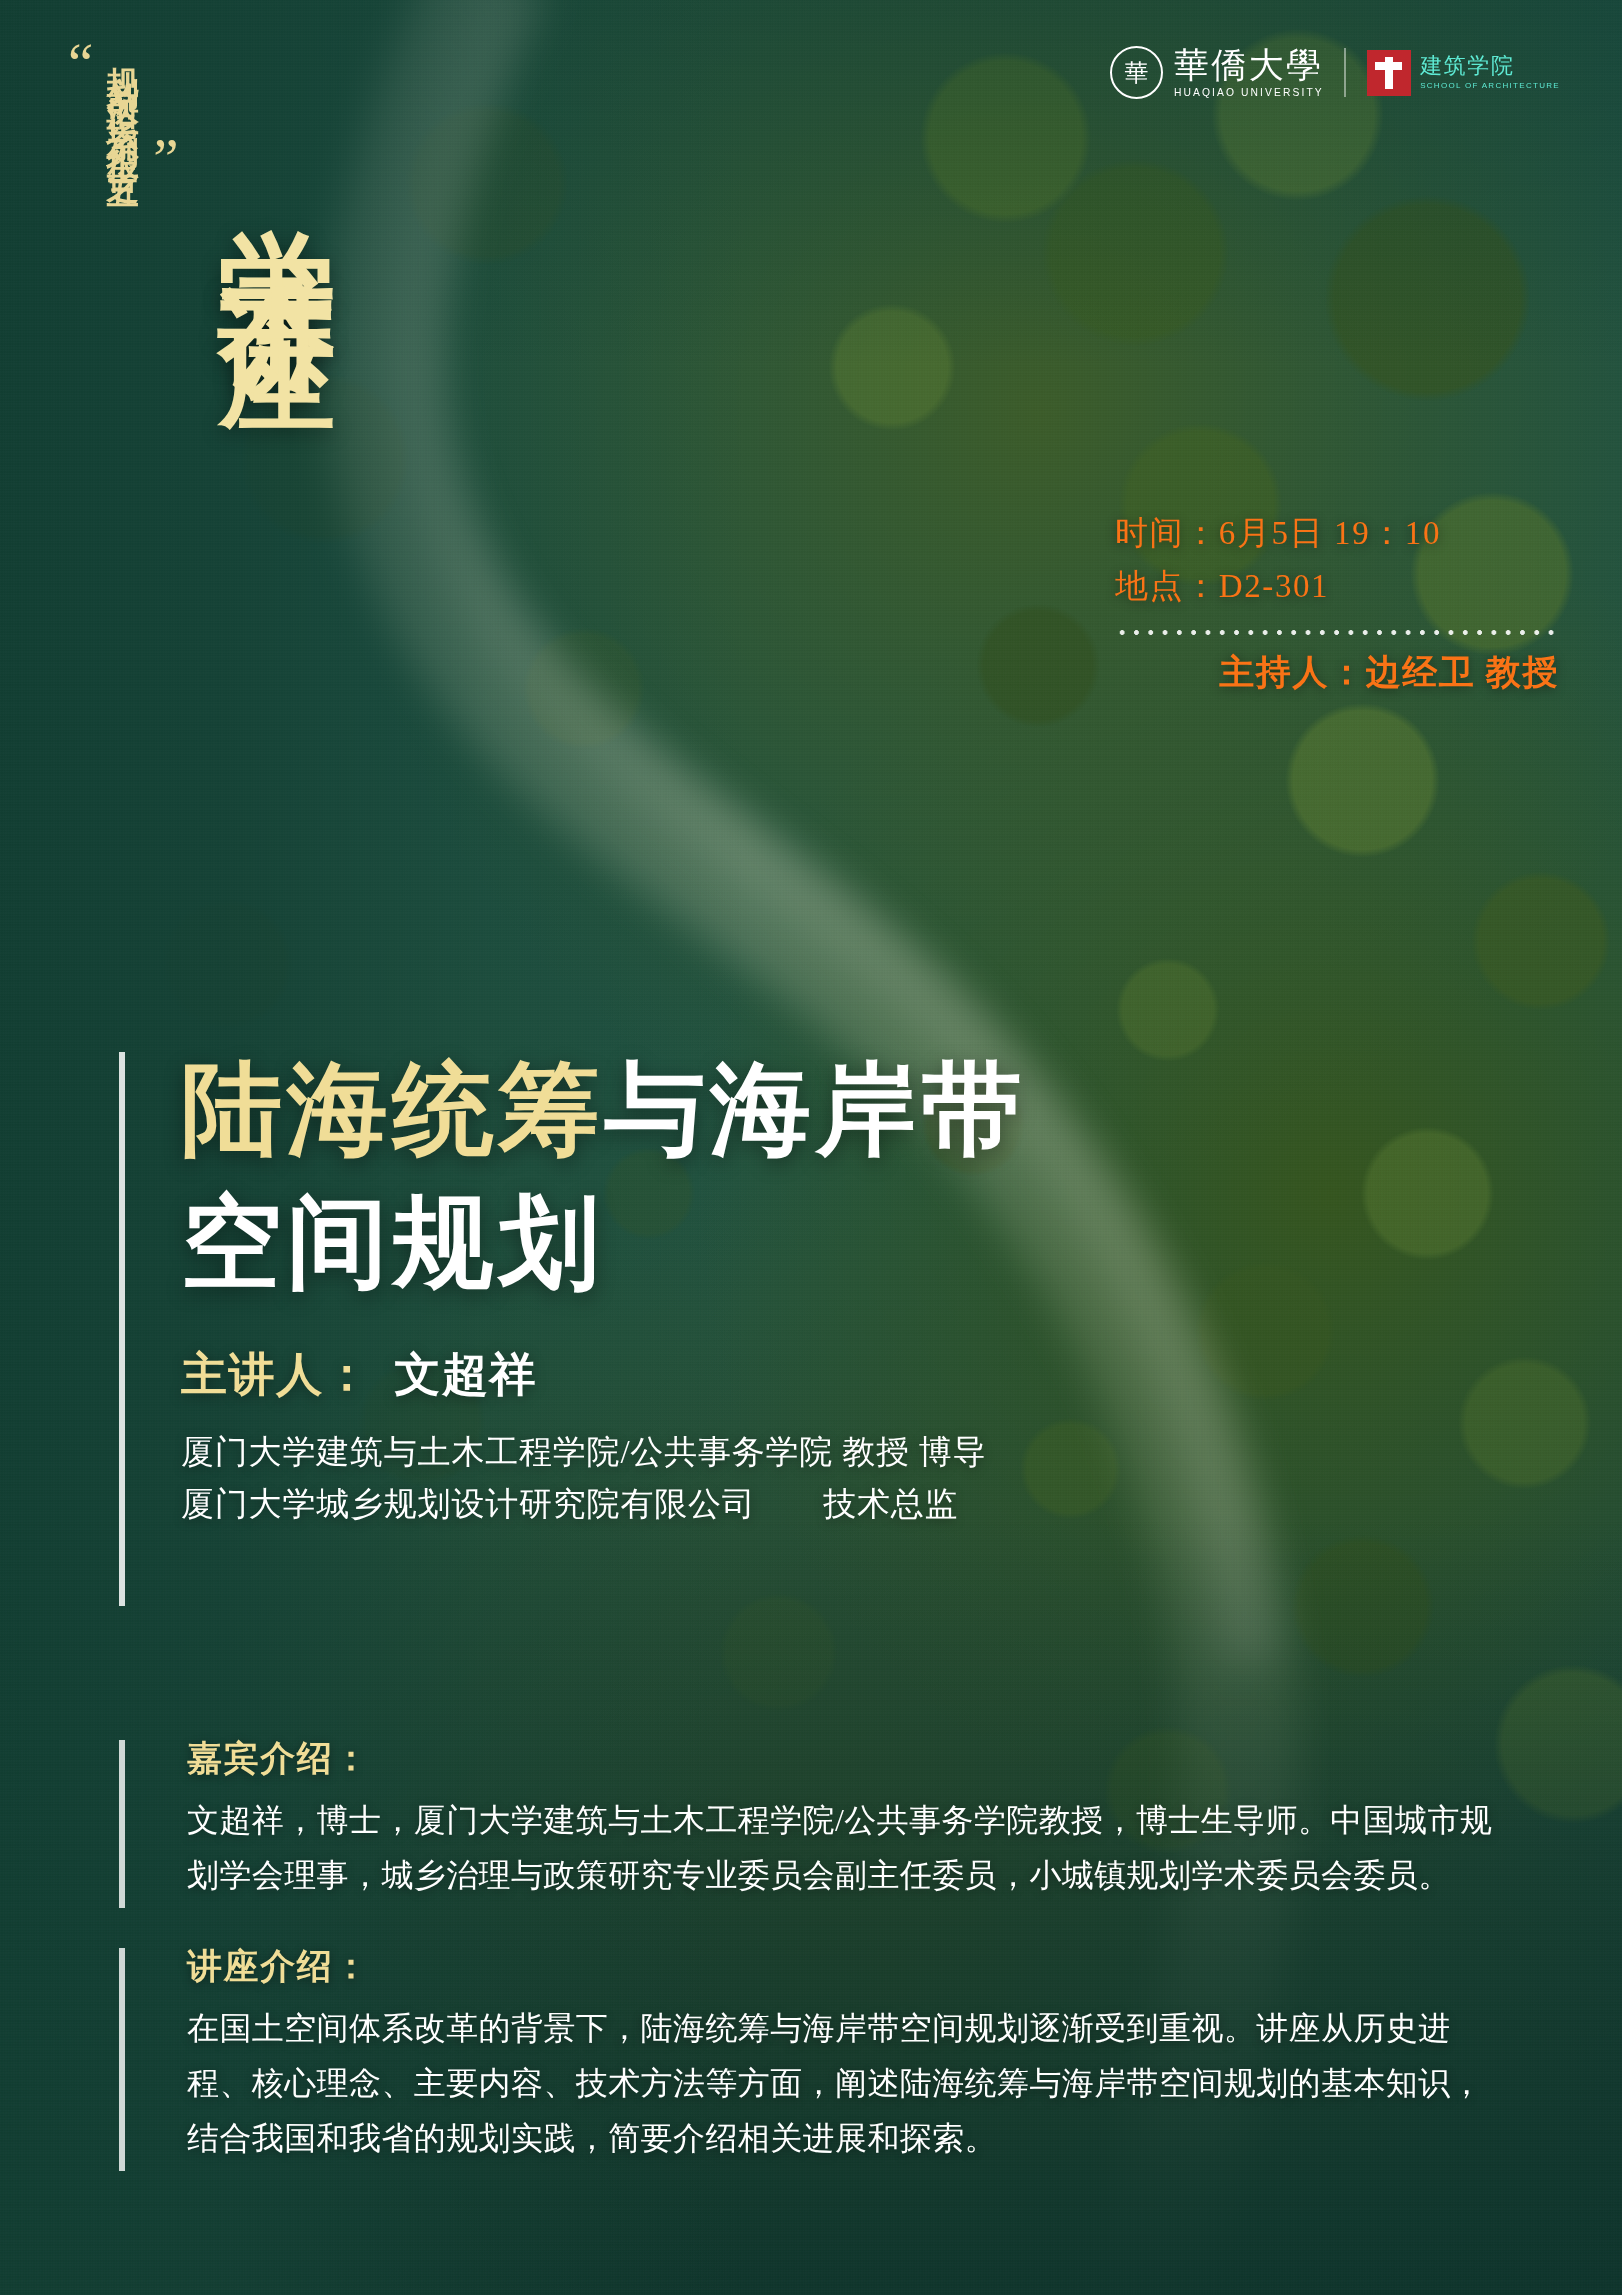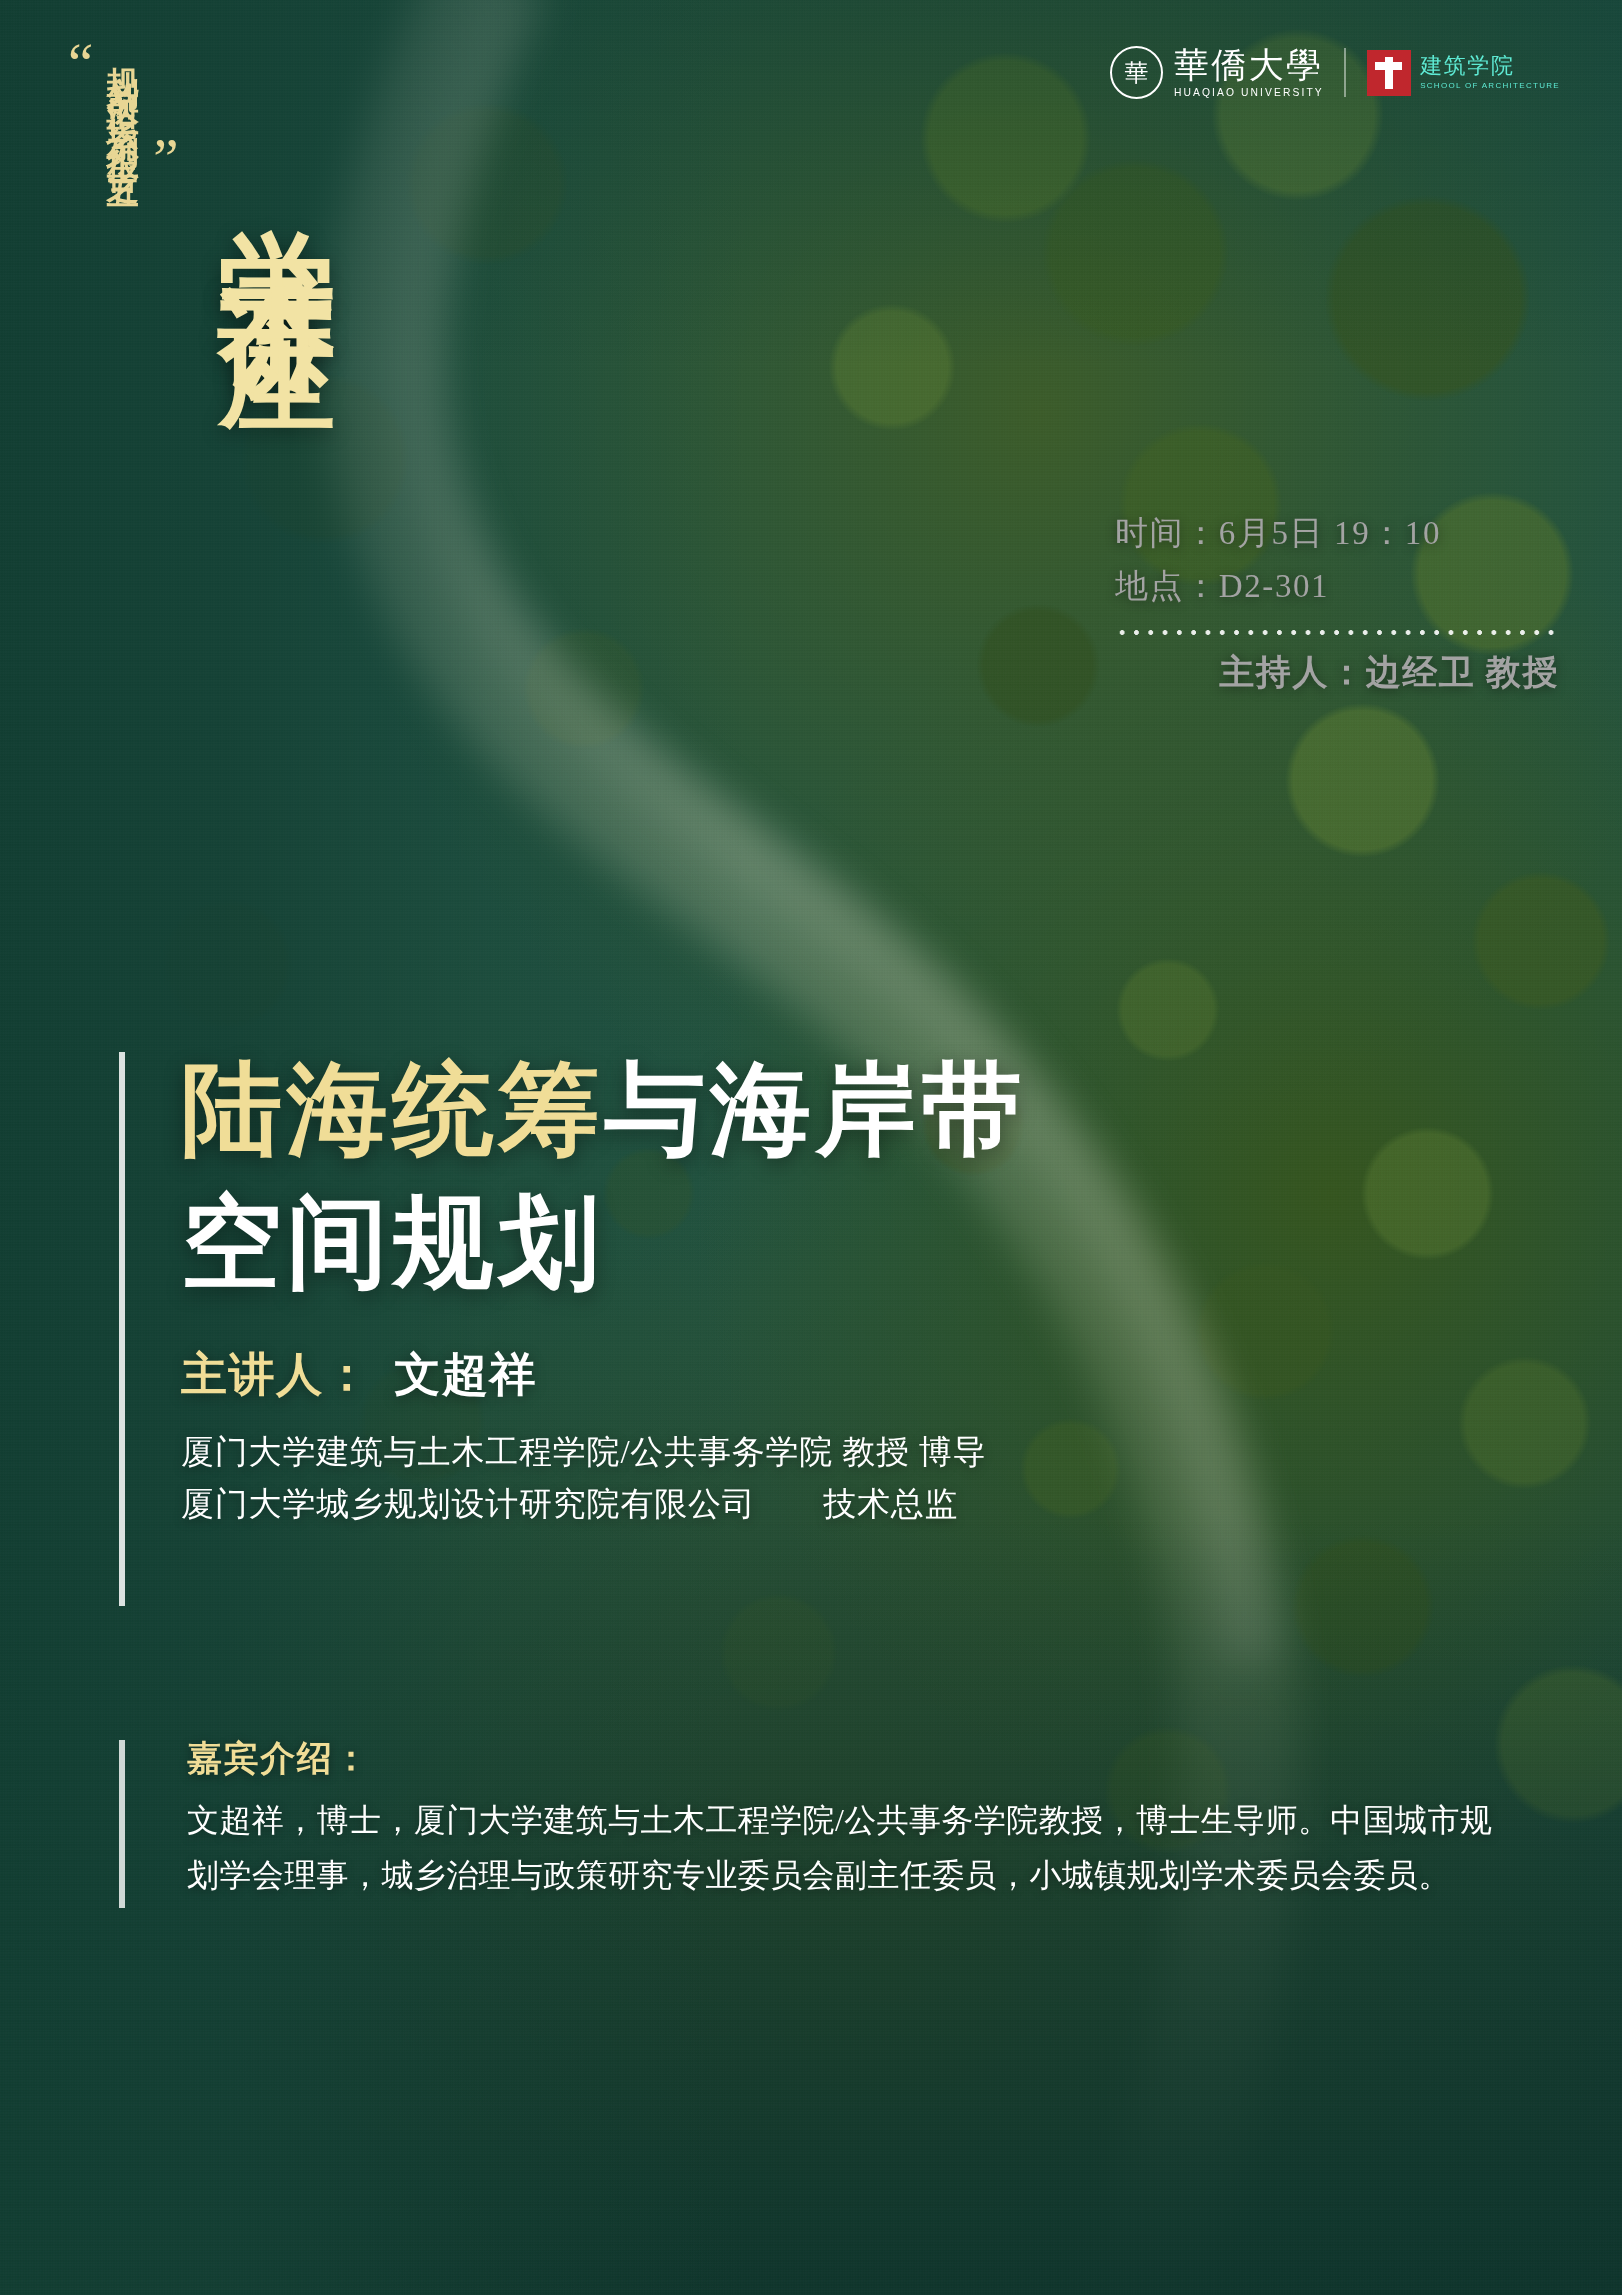--- a/index.html
+++ b/index.html
@@ -182,21 +182,21 @@
     text-shadow: 0 4.8px 19px rgba(0,0,0,.35);
     font-family: "Liberation Serif", serif;
   }
 
   
   .meta {
     position: absolute;
     top: 507px;
     right: 63px;
     width: 444px;
-    color: #a3a3a3;
+    color: #f97316;
     text-align: left;
   }
   .meta-line {
     font-size: 33px;
     letter-spacing: 1.6px;
     line-height: 1.6;
     text-shadow: 0 2.4px 11px rgba(0,0,0,.45);
   }
   .meta-dots {
     margin: 17.4px 0 14.3px 0;
@@ -369,17 +369,22 @@
         </div>
       </div>
     </div>
 
     <div class="sections">
       <div class="section">
         <div class="section-rule"></div>
         <div class="section-head">嘉宾介绍：</div>
         <div class="section-body">文超祥，博士，厦门大学建筑与土木工程学院/公共事务学院教授，博士生导师。中国城市规划学会理事，城乡治理与政策研究专业委员会副主任委员，小城镇规划学术委员会委员。</div>
       </div>
+      <div class="section">
+        <div class="section-rule"></div>
+        <div class="section-head">讲座介绍：</div>
+        <div class="section-body">在国土空间体系改革的背景下，陆海统筹与海岸带空间规划逐渐受到重视。讲座从历史进程、核心理念、主要内容、技术方法等方面，阐述陆海统筹与海岸带空间规划的基本知识，结合我国和我省的规划实践，简要介绍相关进展和探索。</div>
+      </div>
     </div>
 
   </div>
 </div>
 
 
 </body></html>

